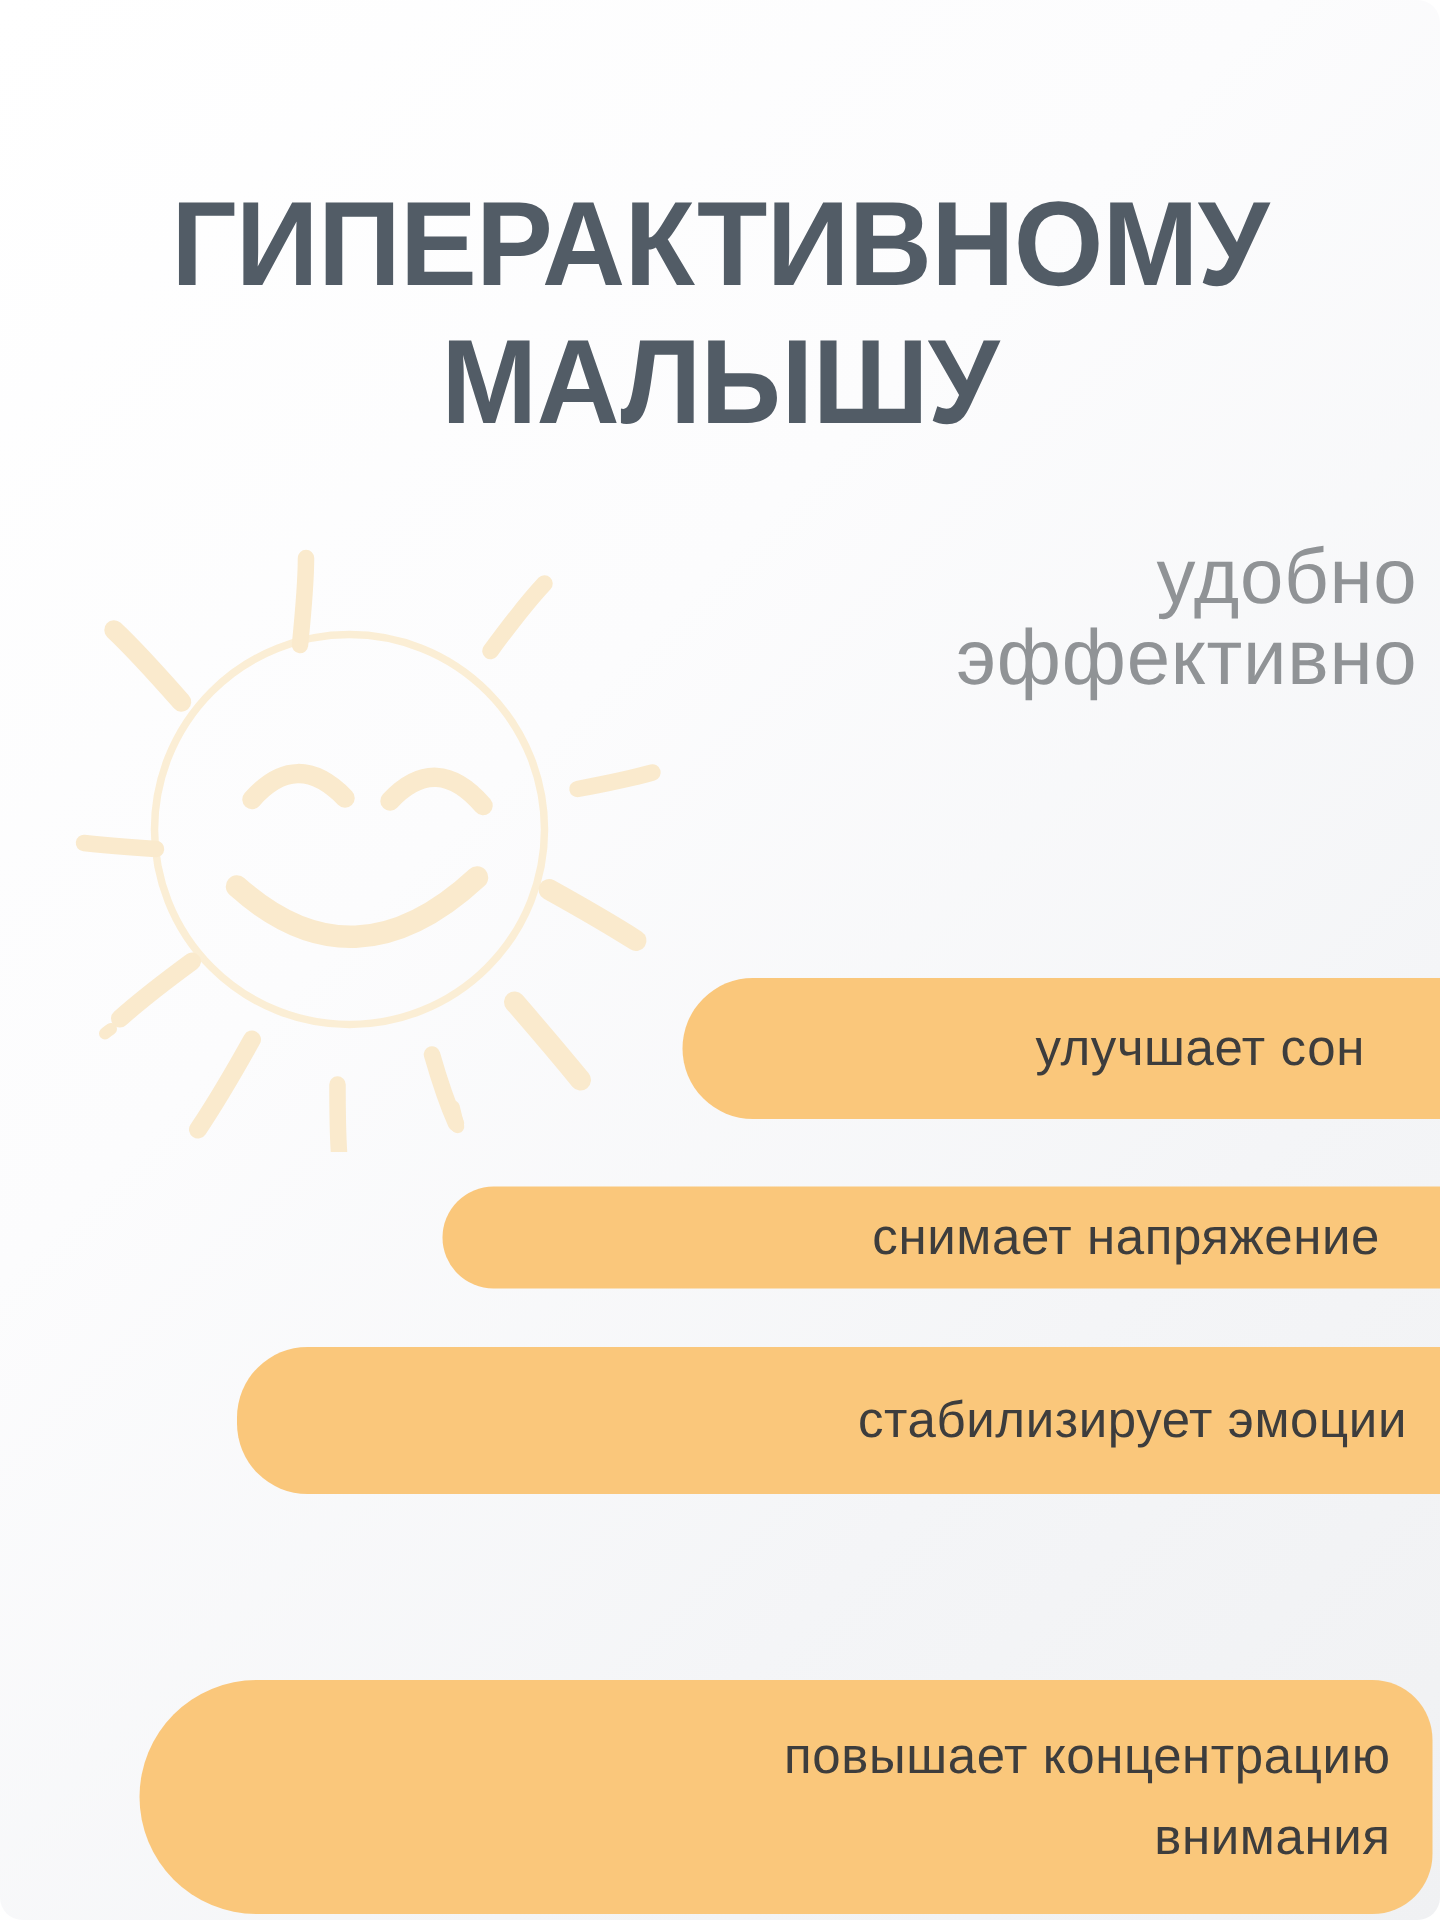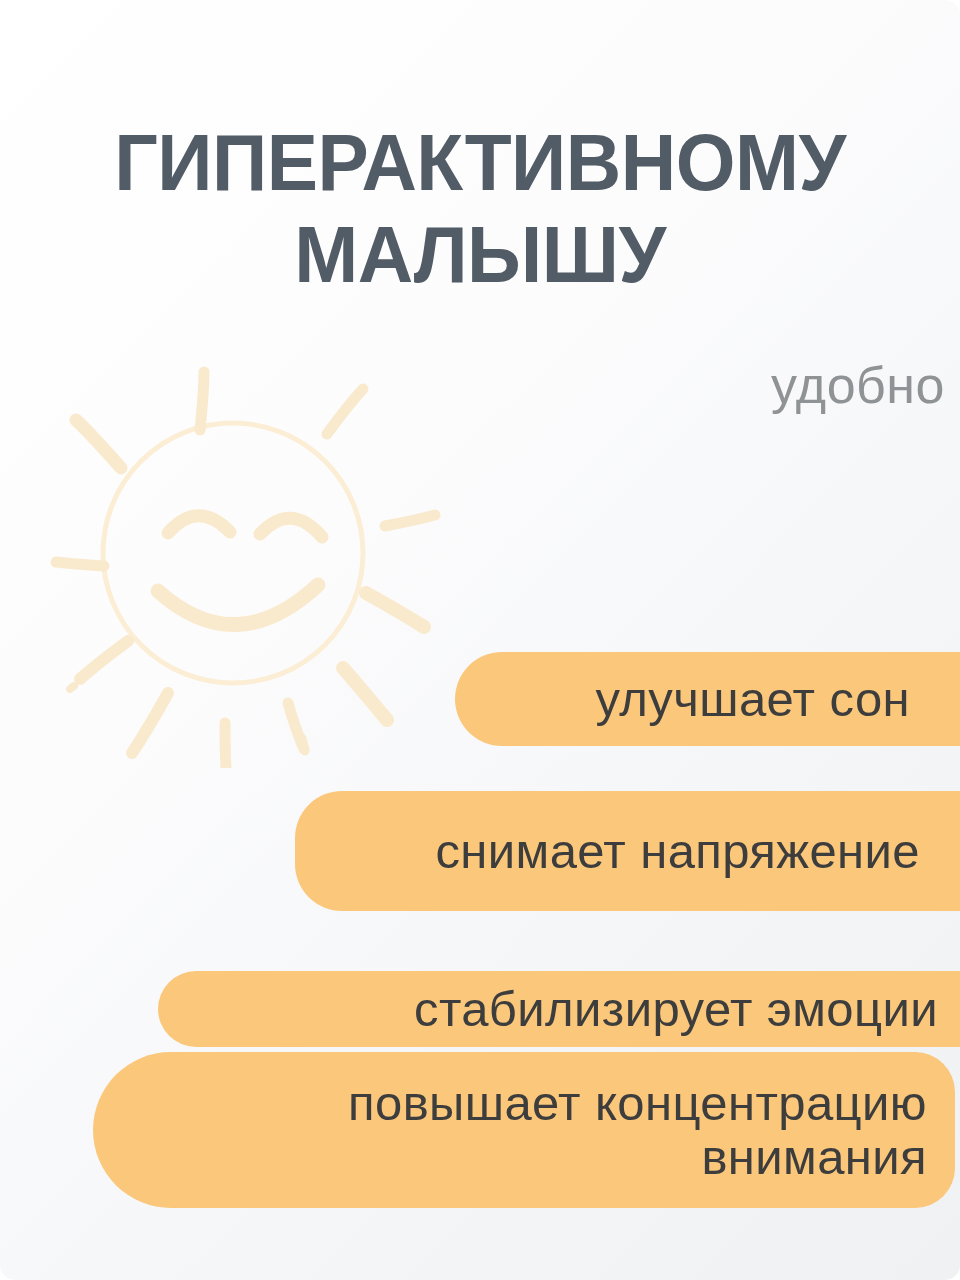--- a/index.html
+++ b/index.html
@@ -82,21 +82,21 @@
   }
 
   
   .pill {
     position: absolute;
     background: #fac77b;
     color: #3d3d3d;
     display: flex;
     align-items: center;
     box-sizing: border-box;
-    font-size: 49px;
+    font-size: 34px;
     letter-spacing: 0.4px;
     line-height: 54px;
     font-weight: 400;
     text-align: right;
     justify-content: flex-end;
   }
   .pill .ptext {
     display: block;
     width: 100%;
     white-space: pre-line;
@@ -107,35 +107,35 @@
     top: 652px;
     width: 505px;
     height: 94px;
     border-radius: 47px 0 0 47px;
     padding: 0 50px 0 40px;
   }
   .pill-2 {
     left: 295px;
     top: 791px;
     width: 665px;
-    height: 120px;
+    height: 68px;
     border-radius: 47px 0 0 47px;
     padding: 0 40px 0 40px;
   }
   .pill-3 {
     left: 158px;
-    top: 971px;
+    top: 898px;
     width: 802px;
-    height: 76px;
+    height: 98px;
     border-radius: 47px 0 0 47px;
     padding: 0 22px 0 40px;
   }
   .pill-4 {
     left: 93px;
-    top: 1052px;
+    top: 1120px;
     width: 862px;
     height: 156px;
     border-radius: 78px 40px 40px 78px;
     padding: 0 28px 0 50px;
   }
 </style>
 </head>
 <body>
 
 <div class="poster">
@@ -174,20 +174,21 @@
     </svg>
   </div>
 
   <h1 class="headline">
     <span class="line line-1">ГИПЕРАКТИВНОМУ</span>
     <span class="line line-2">МАЛЫШУ</span>
   </h1>
 
   <div class="subtitle">
     <span class="sline">удобно</span>
+    <span class="sline">эффективно</span>
   </div>
 
   <div class="pill pill-1">
     <span class="ptext">улучшает сон</span>
   </div>
   <div class="pill pill-2">
     <span class="ptext">снимает напряжение</span>
   </div>
   <div class="pill pill-3">
     <span class="ptext">стабилизирует эмоции</span>

